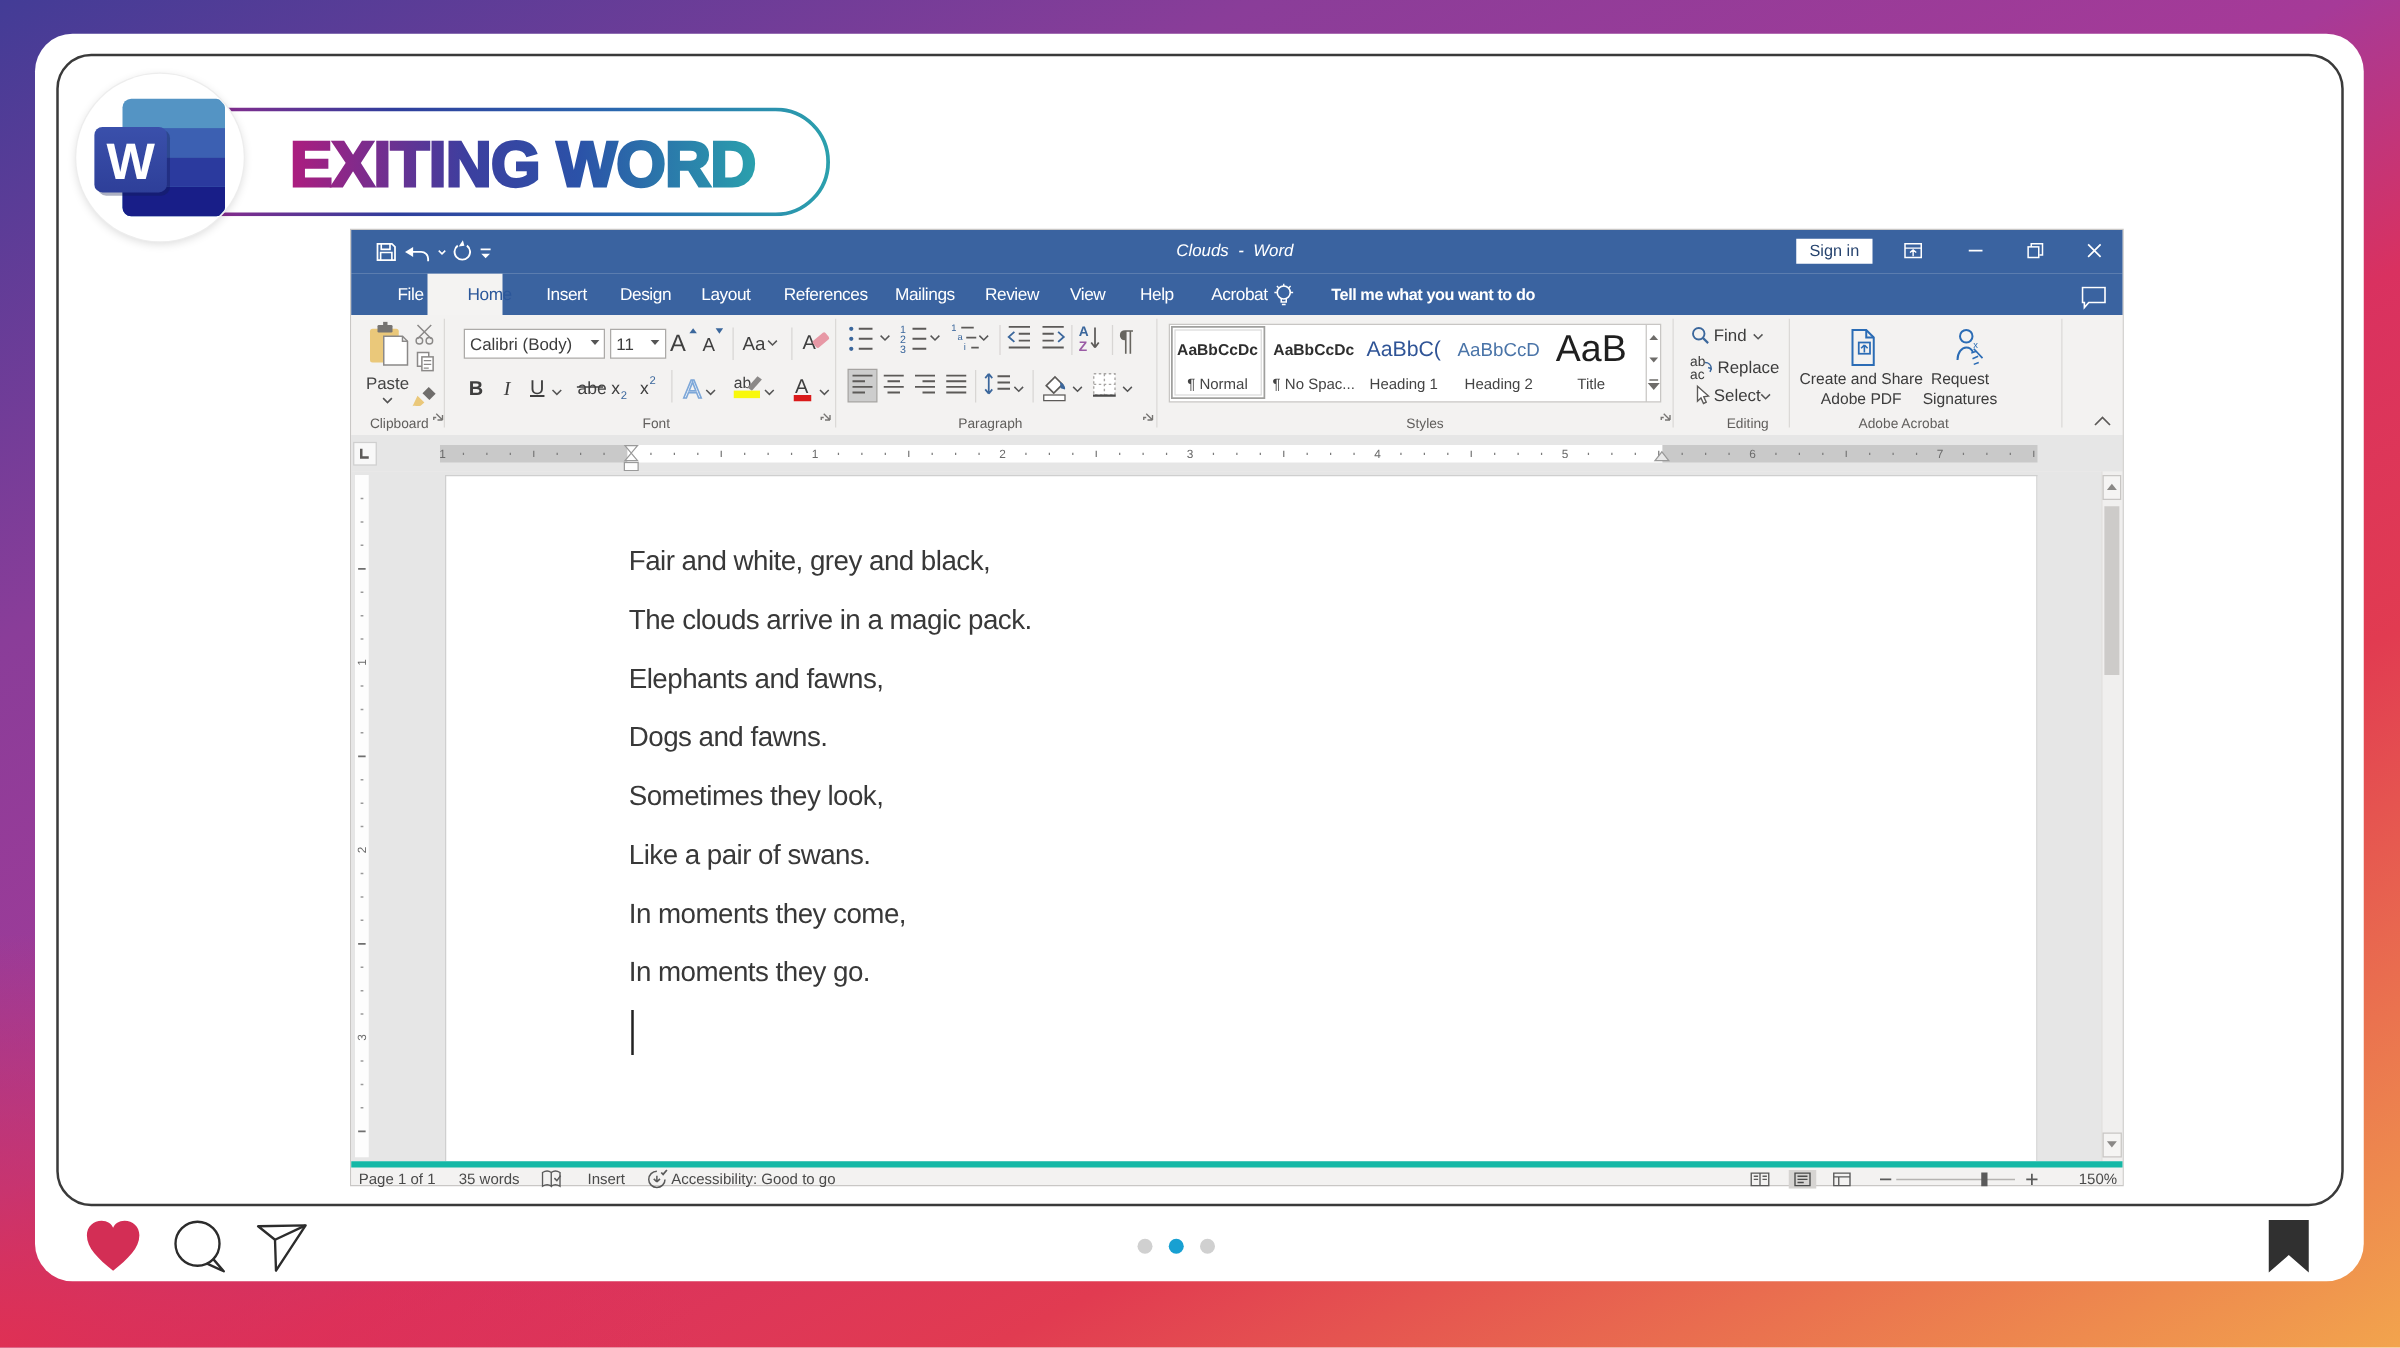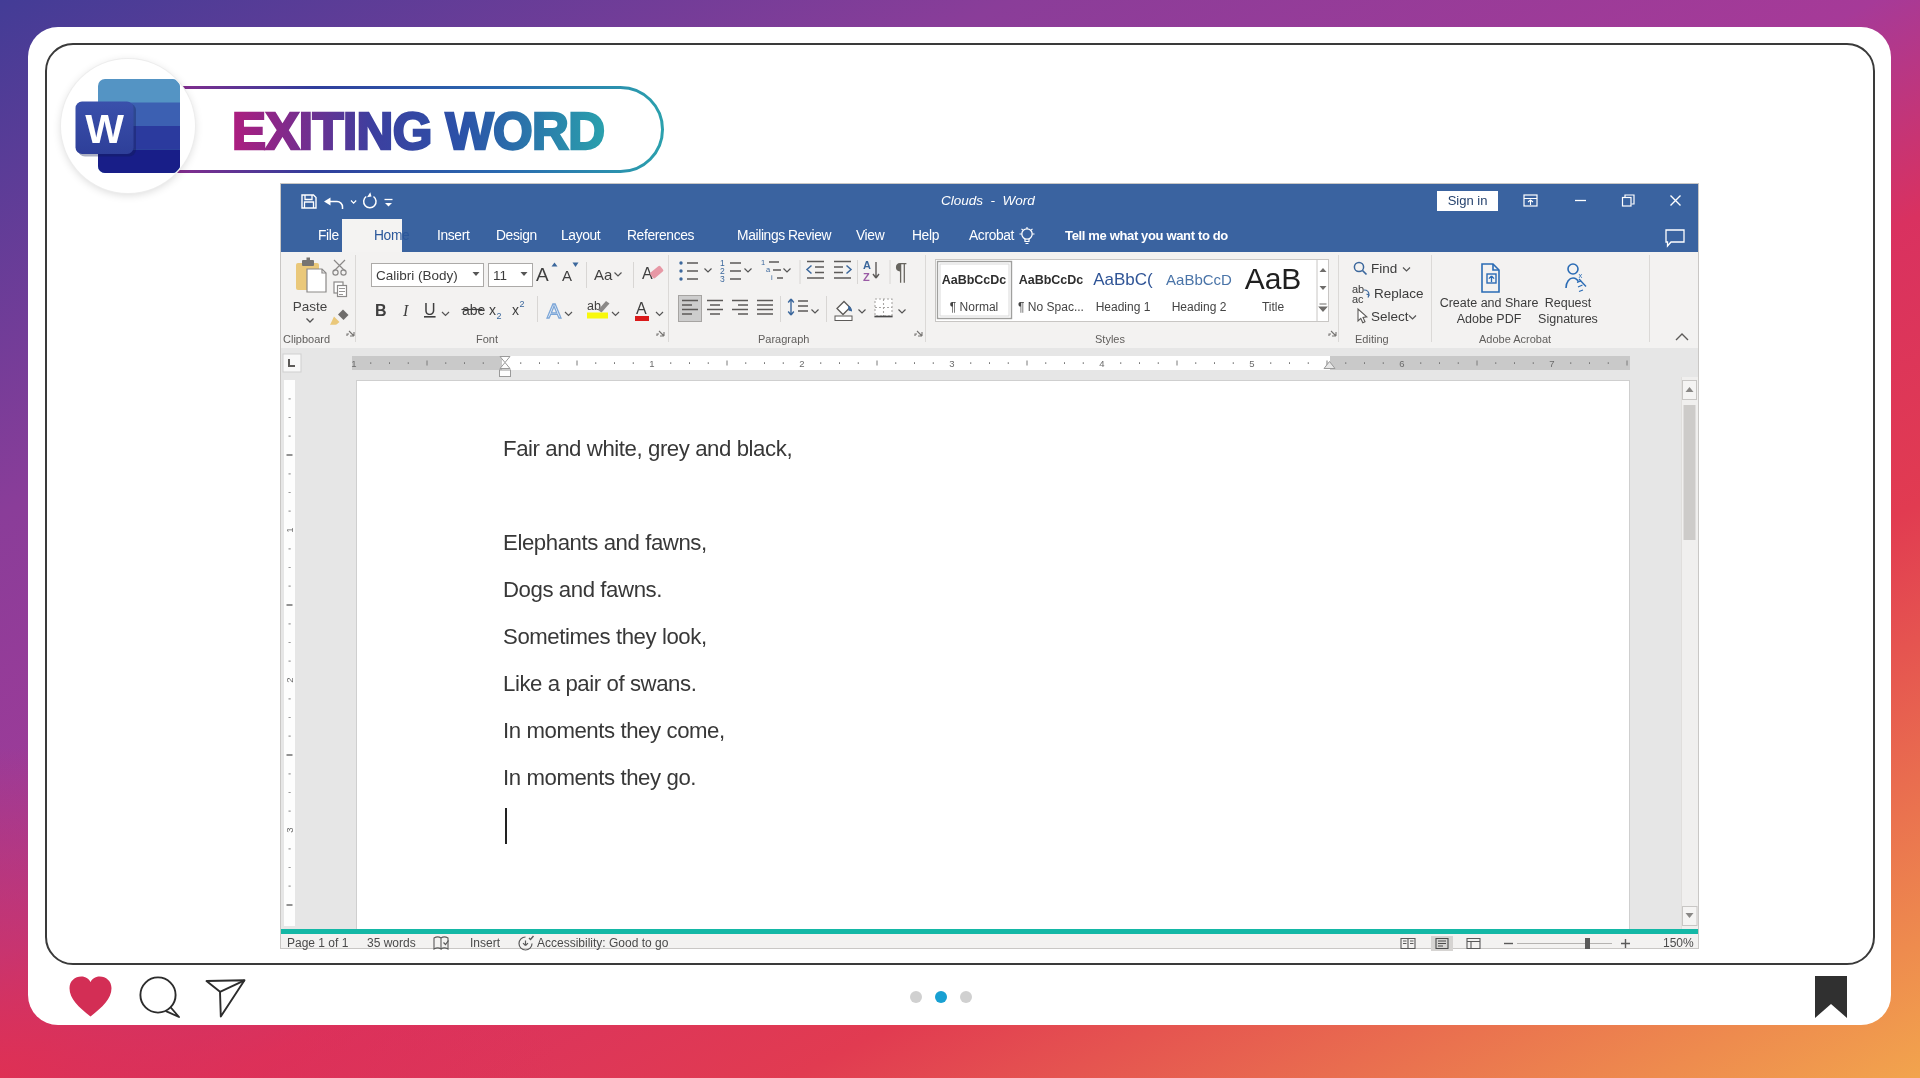--- a/index.html
+++ b/index.html
@@ -22,21 +22,21 @@
 .win { position:absolute; left:281px; top:184px; width:1417px; height:764px; background:#f3f2f1; box-shadow:0 0 0 1px #c9c7c5; }
 .titlebar { position:absolute; left:0; top:0; width:100%; height:35px; background:#3a63a0; }
 .menubar  { position:absolute; left:0; top:35px; width:100%; height:33px; background:#3a63a0; }
 .ribbon   { position:absolute; left:0; top:68px; width:100%; height:96px; background:#f3f2f1; }
 .rulerzone{ position:absolute; left:0; top:164px; width:100%; height:29px; background:#e6e6e6; }
 .docarea  { position:absolute; left:0; top:193px; width:100%; height:552px; background:#e6e6e6; overflow:hidden; }
 .statusbar{ position:absolute; left:0; top:745px; width:100%; height:19px; background:#f3f2f1; border-top:5px solid #14b8a6; font-size:12px; color:#4a4a4a; }
 .mtab { position:absolute; top:0; height:33px; line-height:34px; color:#fff; font-size:13.8px; letter-spacing:-0.35px;margin-left:20px; }
 .page { position:absolute; left:75px; top:3px; width:1274px; height:549px; background:#fff; border:1px solid #cfcfcf; border-bottom:none; }
 .doc-line { position:absolute; left:222px; font-size:22.2px; letter-spacing:-0.42px; color:#383838; white-space:pre; }
-.grouplabel { position:absolute; top:81px; font-size:11px; color:#605e5c; text-align:left; }
+.grouplabel { position:absolute; top:81px; font-size:11px; color:#605e5c; text-align:right; }
 .gsep { position:absolute; top:3px; height:87px; width:1px; background:#dbd9d7; }
 .dot { position:absolute; border-radius:50%; width:12px; height:12px; top:991px; }
 .sbtn { position:absolute; font-size:12px; color:#4a4a4a; }
 </style>
 </head>
 <body>
 <div class="card"></div>
 <div class="inner-border"></div>
 
 <svg style="position:absolute;left:128px;top:86px;" width="536" height="87" viewBox="0 0 536 87">
@@ -112,21 +112,21 @@
   <div style="position:absolute;left:1156px;top:7px;width:61px;height:20px;background:#fff;color:#26436e;font-size:13px;text-align:center;line-height:20px;">Sign in</div>
 </div>
 <div class="menubar">
   <div style="position:absolute;left:61px;top:0;width:60px;height:33px;background:#f4f3f2;"></div>
   <div class="mtab" style="left:17px;">File</div>
   <div class="mtab" style="left:73px;color:#2b579a;">Home</div>
   <div class="mtab" style="left:136px;">Insert</div>
   <div class="mtab" style="left:195px;">Design</div>
   <div class="mtab" style="left:260px;text-align:center;">Layout</div>
   <div class="mtab" style="left:326px;">References</div>
-  <div class="mtab" style="left:436px;">Mailings</div>
+  <div class="mtab" style="left:415px;">Mailings</div>
   <div class="mtab" style="left:487px;">Review</div>
   <div class="mtab" style="left:555px;">View</div>
   <div class="mtab" style="left:611px;">Help</div>
   <div class="mtab" style="left:668px;">Acrobat</div>
   <div class="mtab" style="left:764px;font-weight:bold;font-size:13px;letter-spacing:-0.35px;">Tell me what you want to do</div>
   <svg style="position:absolute;left:735px;top:6px;" width="22" height="22" viewBox="0 0 22 22">
     <g stroke="#fff" stroke-width="1.3" fill="none">
       <circle cx="11" cy="9" r="5.2"></circle>
       <path d="M9 14 v2.5 h4 V14 M9.5 18.5 h3" stroke-width="1.2"></path>
       <path d="M11 2 v2 M3.5 9 h2 M16.5 9 h2 M5.5 3.8 l1.4 1.4 M16.5 3.8 l-1.4 1.4" stroke-width="1.1"></path>
@@ -371,20 +371,21 @@
     <g stroke="#6f6f6f" stroke-width="1.4">
       <path d="M2.5 75.0 h6 M2.5 225.0 h6 M2.5 375.0 h6 M2.5 525.0 h6"></path>
     </g>
     <g fill="#6b6b6b" font-family="Liberation Sans, sans-serif" font-size="9.5" text-anchor="middle">
       <text x="0" y="0" transform="translate(9,150) rotate(-90)">1</text>
       <text x="0" y="0" transform="translate(9,300) rotate(-90)">2</text>
       <text x="0" y="0" transform="translate(9,450) rotate(-90)">3</text>
     </g>
   </svg>
   <div class="doc-line" style="top:59px;">Fair and white, grey and black,</div>
+  <div class="doc-line" style="top:106px;">The clouds arrive in a magic pack.</div>
   <div class="doc-line" style="top:153px;">Elephants and fawns,</div>
   <div class="doc-line" style="top:200px;">Dogs and fawns.</div>
   <div class="doc-line" style="top:247px;">Sometimes they look,</div>
   <div class="doc-line" style="top:294px;">Like a pair of swans.</div>
   <div class="doc-line" style="top:341px;">In moments they come,</div>
   <div class="doc-line" style="top:388px;">In moments they go.</div>
   <div style="position:absolute;left:224px;top:431px;width:1.6px;height:36px;background:#222;"></div>
 
   <div style="position:absolute;left:1400px;top:0;width:17px;height:552px;background:#f0efee;border-left:1px solid #e0dedc;"></div>
   <svg style="position:absolute;left:1400px;top:0;" width="17" height="552" viewBox="0 0 17 552">

